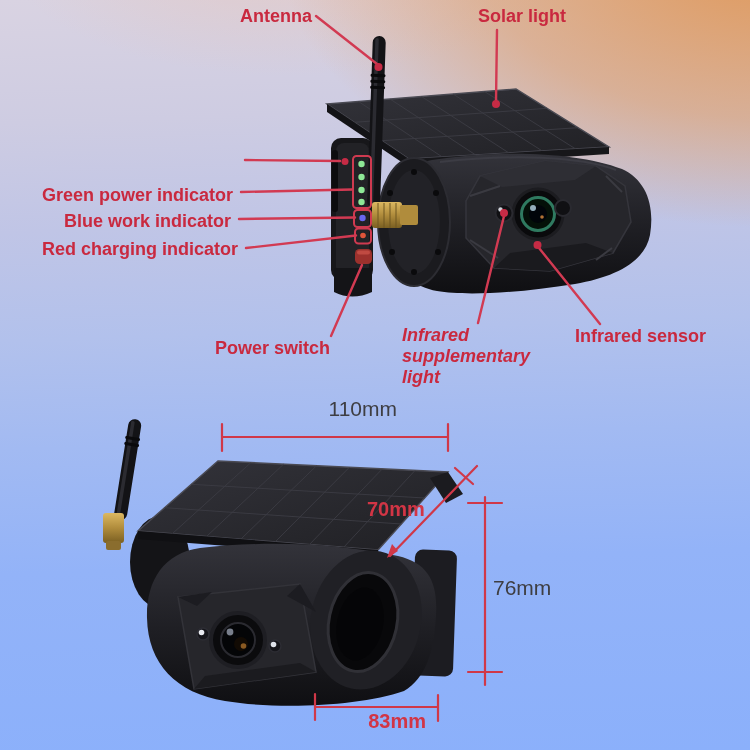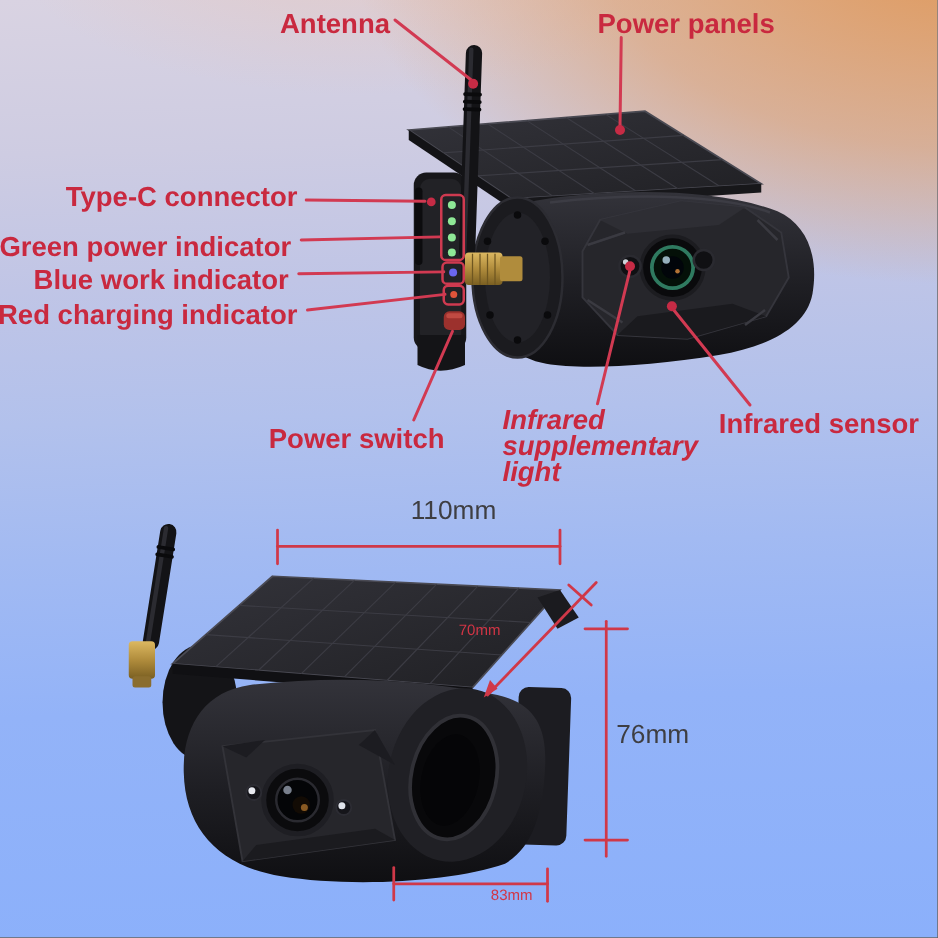--- a/index.html
+++ b/index.html
@@ -6,23 +6,23 @@
   .stage{
     position:relative;width:750px;height:750px;overflow:hidden;
     font-family:"Liberation Sans",sans-serif;
     background:
       radial-gradient(ellipse 95% 52% at 104% -6%, rgba(224,148,80,0.95), rgba(224,152,90,0.55) 42%, rgba(224,152,90,0) 70%),
       radial-gradient(ellipse 60% 26% at 38% -6%, rgba(231,196,184,0.6), rgba(231,196,184,0) 62%),
       linear-gradient(178deg,#d9d3e2 0%,#cecce2 16%,#c0c5e6 30%,#b2c1ec 44%,#a2baf2 58%,#93b3f8 74%,#8bb0fb 100%);
   }
   svg{position:absolute;left:0;top:0;}
   .lbl{position:absolute;white-space:nowrap;line-height:1.15;}
-  .red{color:#c9293f;font-weight:700;font-size:22px;}
+  .red{color:#c9293f;font-weight:700;font-size:18px;}
   .dimdark{color:#3e3e42;font-weight:400;font-size:21px;text-align:center;}
-  .dimred{color:#d23545;font-weight:400;font-size:12px;}
+  .dimred{color:#d23545;font-weight:700;font-size:20px;}
   .wrap{white-space:normal;line-height:21px;font-style:italic;}
   .ctr{text-align:right;}
 </style>
 </head>
 <body>
 
 <div class="stage">
 
 <svg width="750" height="750" viewBox="0 0 750 750">
   <defs>
@@ -248,22 +248,21 @@
         <line x1="468" y1="672" x2="502" y2="672"></line>
 
     <line x1="315" y1="707" x2="438" y2="707"></line>
     <line x1="315" y1="694" x2="315" y2="720"></line>
         <line x1="438" y1="695" x2="438" y2="721"></line>
   </g>
   <polygon points="387,558 398,551 392,544" fill="#d03848"></polygon>
 </svg>
 
 <div class="lbl red" style="right:438px;top:6px">Antenna</div>
-<div class="lbl red" style="left:478px;top:6px">Power panels</div>
-<div class="lbl red" style="right:512px;top:145px">Type-C connector</div>
+<div class="lbl red" style="left:478px;top:6px">Solar light</div>
 <div class="lbl red" style="right:517px;top:185px">Green power indicator</div>
 <div class="lbl red" style="right:519px;top:211px">Blue work indicator</div>
 <div class="lbl red" style="left:215px;top:338px">Power switch</div>
 <div class="lbl red" style="right:512px;top:239px">Red charging indicator</div>
 <div class="lbl red wrap" style="left:402px;top:325px;width:160px">Infrared supplementary light</div>
 <div class="lbl red" style="left:575px;top:326px">Infrared sensor</div>
 
 <div class="lbl dimdark ctr" style="left:287px;top:397px;width:110px">110mm</div>
 <div class="lbl dimred" style="left:367px;top:498px">70mm</div>
 <div class="lbl dimdark" style="left:493px;top:576px">76mm</div>

